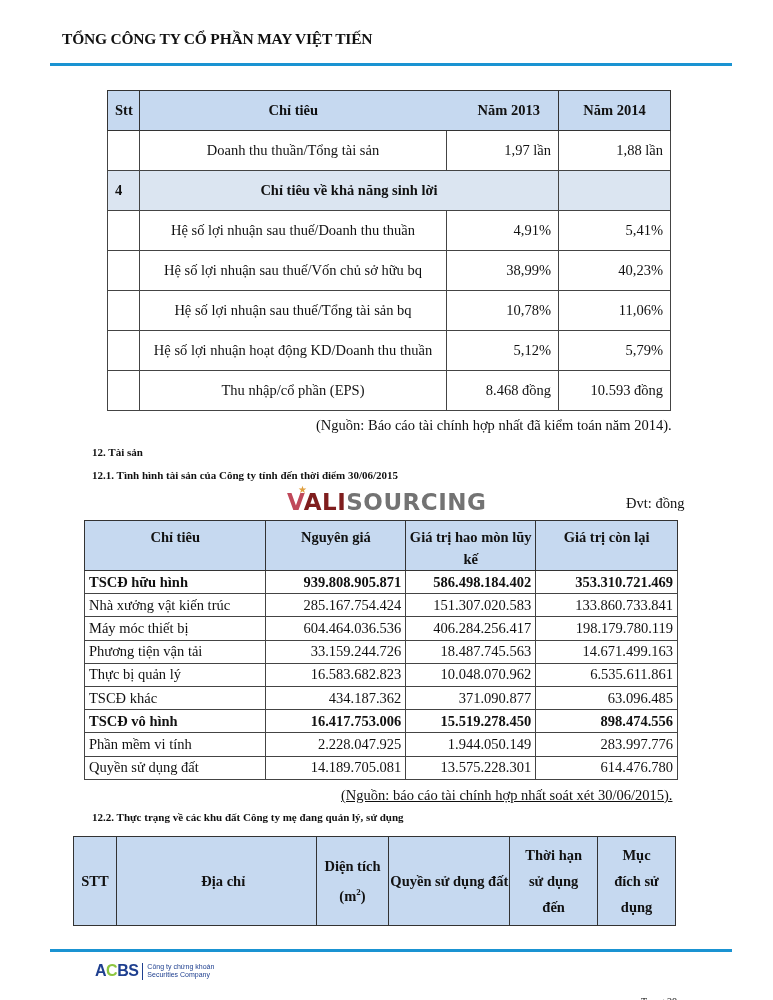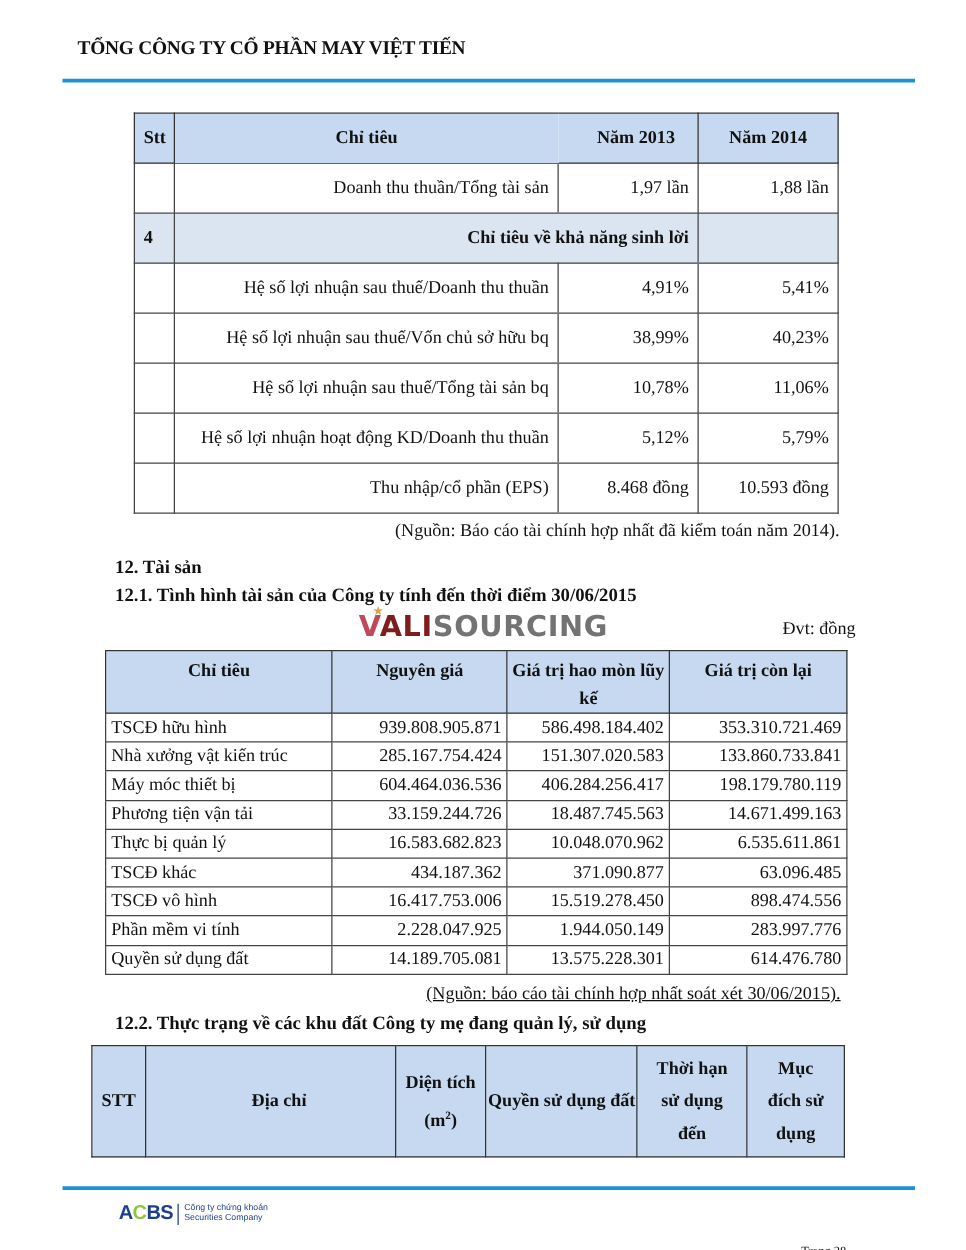--- a/index.html
+++ b/index.html
@@ -12,47 +12,47 @@
   .rule.bottom { top: 949px; }
 
   table { border-collapse: collapse; position: absolute; font-size: 14.5px; }
   td, th { border: 1px solid #444; }
 
   
   #t1 { left: 107px; top: 90px; width: 564px; }
   #t1 th { background: #c6d9f0; font-weight: bold; height: 40px; border-color: #333; }
   #t1 td { height: 40px; padding: 0 7px; }
   #t1 .c-stt { width: 32px; text-align: left; padding-left: 7px; }
-  #t1 .c-name { text-align: right; margin-left: 26px; }
+  #t1 .c-name { text-align: center; margin-left: 26px; }
   #t1 .c-y { width: 112px; text-align: right; }
   #t1 tr.section td { background: #dbe5f1; font-weight: bold; }
   #t1 th.h-name { text-align: center; position: relative; }
   #t1 th.h-2013 { text-align: right; padding-right: 18px; }
   #t1 .nb-r { border-right: none; }
   #t1 .nb-l { border-left: none; }
 
   .note { position: absolute; font-size: 14.5px; }
-  .heading { position: absolute; left: 92px; font-size: 15px; font-weight: bold; }
+  .heading { position: absolute; left: 92px; font-size: 11px; font-weight: bold; }
 
   .watermark { position: absolute; left: 287px; top: 489px; font-family: "DejaVu Sans", sans-serif; font-weight: bold; font-size: 23px; letter-spacing: 0.5px; }
   .watermark .w1 { color: #c0485a; }
   .watermark .w2 { color: #7f1d1d; }
   .watermark .w3 { color: #737373; }
   .watermark .star { position: absolute; left: 11px; top: -5px; color: #e0a040; font-size: 10px; }
 
   
   #t2 { left: 84px; top: 520px; width: 594px; }
   #t2 th { background: #c6d9f0; font-weight: bold; height: 47px; vertical-align: top; padding-top: 5px; line-height: 22px; border-color: #333; }
   #t2 td { height: 23.2px; padding: 0 4px; text-align: right; }
   #t2 td.lbl { text-align: left; }
   #t2 .w-name { width: 182px; }
   #t2 .w-a { width: 140px; }
   #t2 .w-b { width: 130px; }
   #t2 .w-c { width: 142px; }
-  #t2 tr.bold td { font-weight: normal; }
+  #t2 tr.bold td { font-weight: bold; }
 
   
   #t3 { left: 73px; top: 836px; width: 603px; }
   #t3 th { background: #c6d9f0; font-weight: bold; height: 89px; line-height: 26px; border-color: #333; }
   #t3 .s-stt { width: 43px; }
   #t3 .s-addr { width: 200px; padding-left: 14px; }
   #t3 .s-area { width: 73px; }
   #t3 .s-right { width: 121px; }
   #t3 .s-term { width: 88px; }
   #t3 .s-purpose { width: 78px; }

